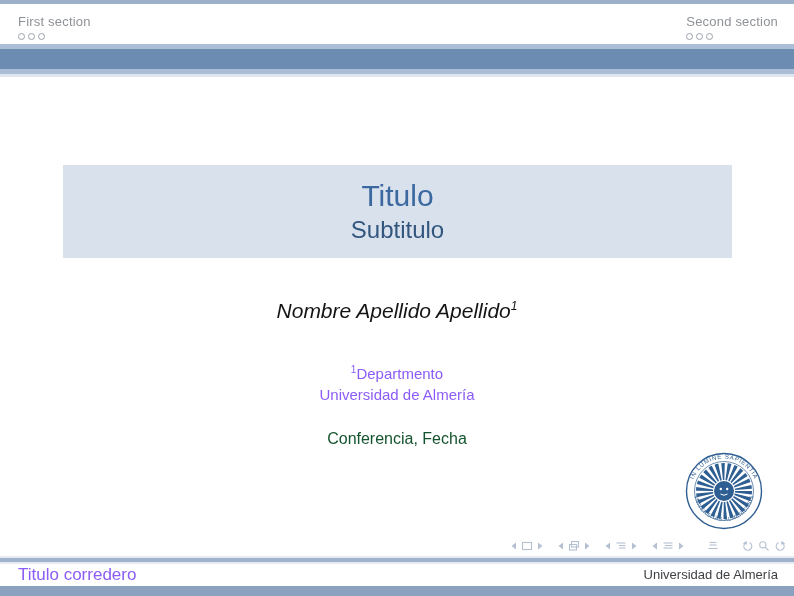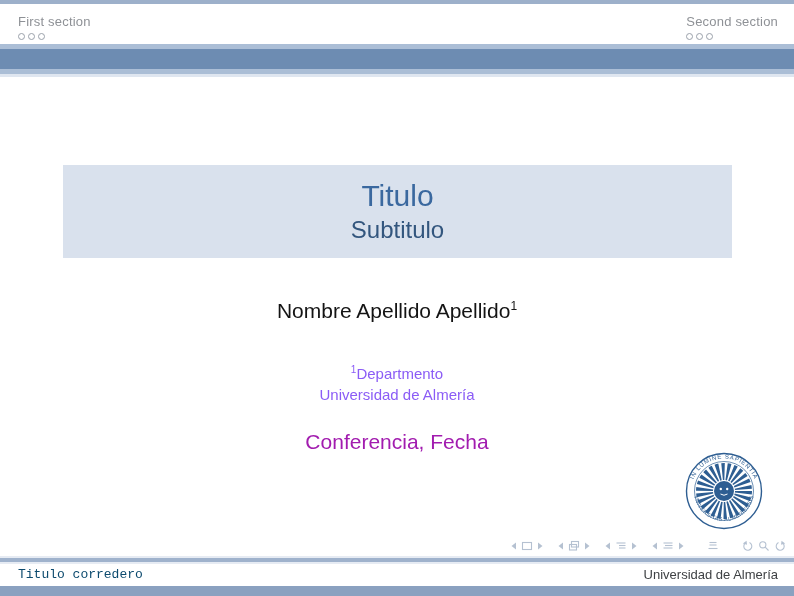--- a/index.html
+++ b/index.html
@@ -22,43 +22,43 @@
   .dots{margin-top:3px;display:flex;gap:3px;}
   .dot{width:7px;height:7px;border:1.2px solid #9aa1aa;border-radius:50%;box-sizing:border-box;background:#fff;}
 
   
   .title-block{position:absolute;left:63px;top:165px;width:669px;height:93px;background:#d9e1ed;
     display:flex;flex-direction:column;justify-content:center;align-items:center;gap:7px;}
   .slide-title{font-size:30px;color:#3a689f;line-height:1;}
   .slide-subtitle{font-size:24px;color:#33567e;line-height:1;}
 
   
-  .author-line{position:absolute;left:0;top:299px;width:794px;text-align:center;font-size:21px;color:#141414;}
+  .author-line{position:absolute;left:0;top:299px;width:794px;text-align:center;font-size:21px;color:#141414;font-style:italic;}
   .author-line sup{font-size:12px;}
   .affiliation{position:absolute;left:0;top:359px;width:794px;text-align:center;font-size:15px;color:#8b5cf6;line-height:21px;}
   .affiliation sup{font-size:10px;}
-  .conference-line{position:absolute;left:0;top:430px;width:794px;text-align:center;font-size:21px;color:#a21caf;}
+  .conference-line{position:absolute;left:0;top:430px;width:794px;text-align:center;font-size:16px;color:#14532d;}
 
   
   .seal{position:absolute;left:684px;top:451px;}
 
   
   .navbar{position:absolute;top:539px;right:7px;height:14px;display:flex;align-items:center;color:#b5c1d1;}
   .navbar .grp{display:flex;align-items:center;gap:4px;margin-left:13px;}
   .navbar .grp.wide{margin-left:22px;}
   .navbar svg{display:block;}
   .nav-stroke{stroke:#b5c1d1;fill:none;stroke-width:1.1;}
   .nav-fill{fill:#b5c1d1;}
 
   
   .footer-strip-a{position:absolute;left:0;top:556px;width:794px;height:2px;background:#e6ebf3;}
   .footer-strip-b{position:absolute;left:0;top:558px;width:794px;height:4px;background:#9fb2cc;}
   .footer-strip-c{position:absolute;left:0;top:562px;width:794px;height:2px;background:#e6ebf3;}
   .footer-band{position:absolute;left:0;top:564px;width:794px;height:22px;background:#fff;}
-  .footer-left{position:absolute;left:18px;top:0;line-height:22px;font-size:13px;color:#0c4a6e;font-family:Liberation Mono, monospace;}
+  .footer-left{position:absolute;left:18px;top:0;line-height:22px;font-size:17px;color:#8b5cf6;}
   .footer-right{position:absolute;right:16px;top:0;line-height:22px;font-size:13px;color:#3e4144;}
   .bottom-bar{position:absolute;left:0;top:586px;width:794px;height:10px;background:#8aa1c0;}
 </style>
 </head>
 <body>
 
 <div class="slide">
 
   <div class="top-strip"></div>
 

